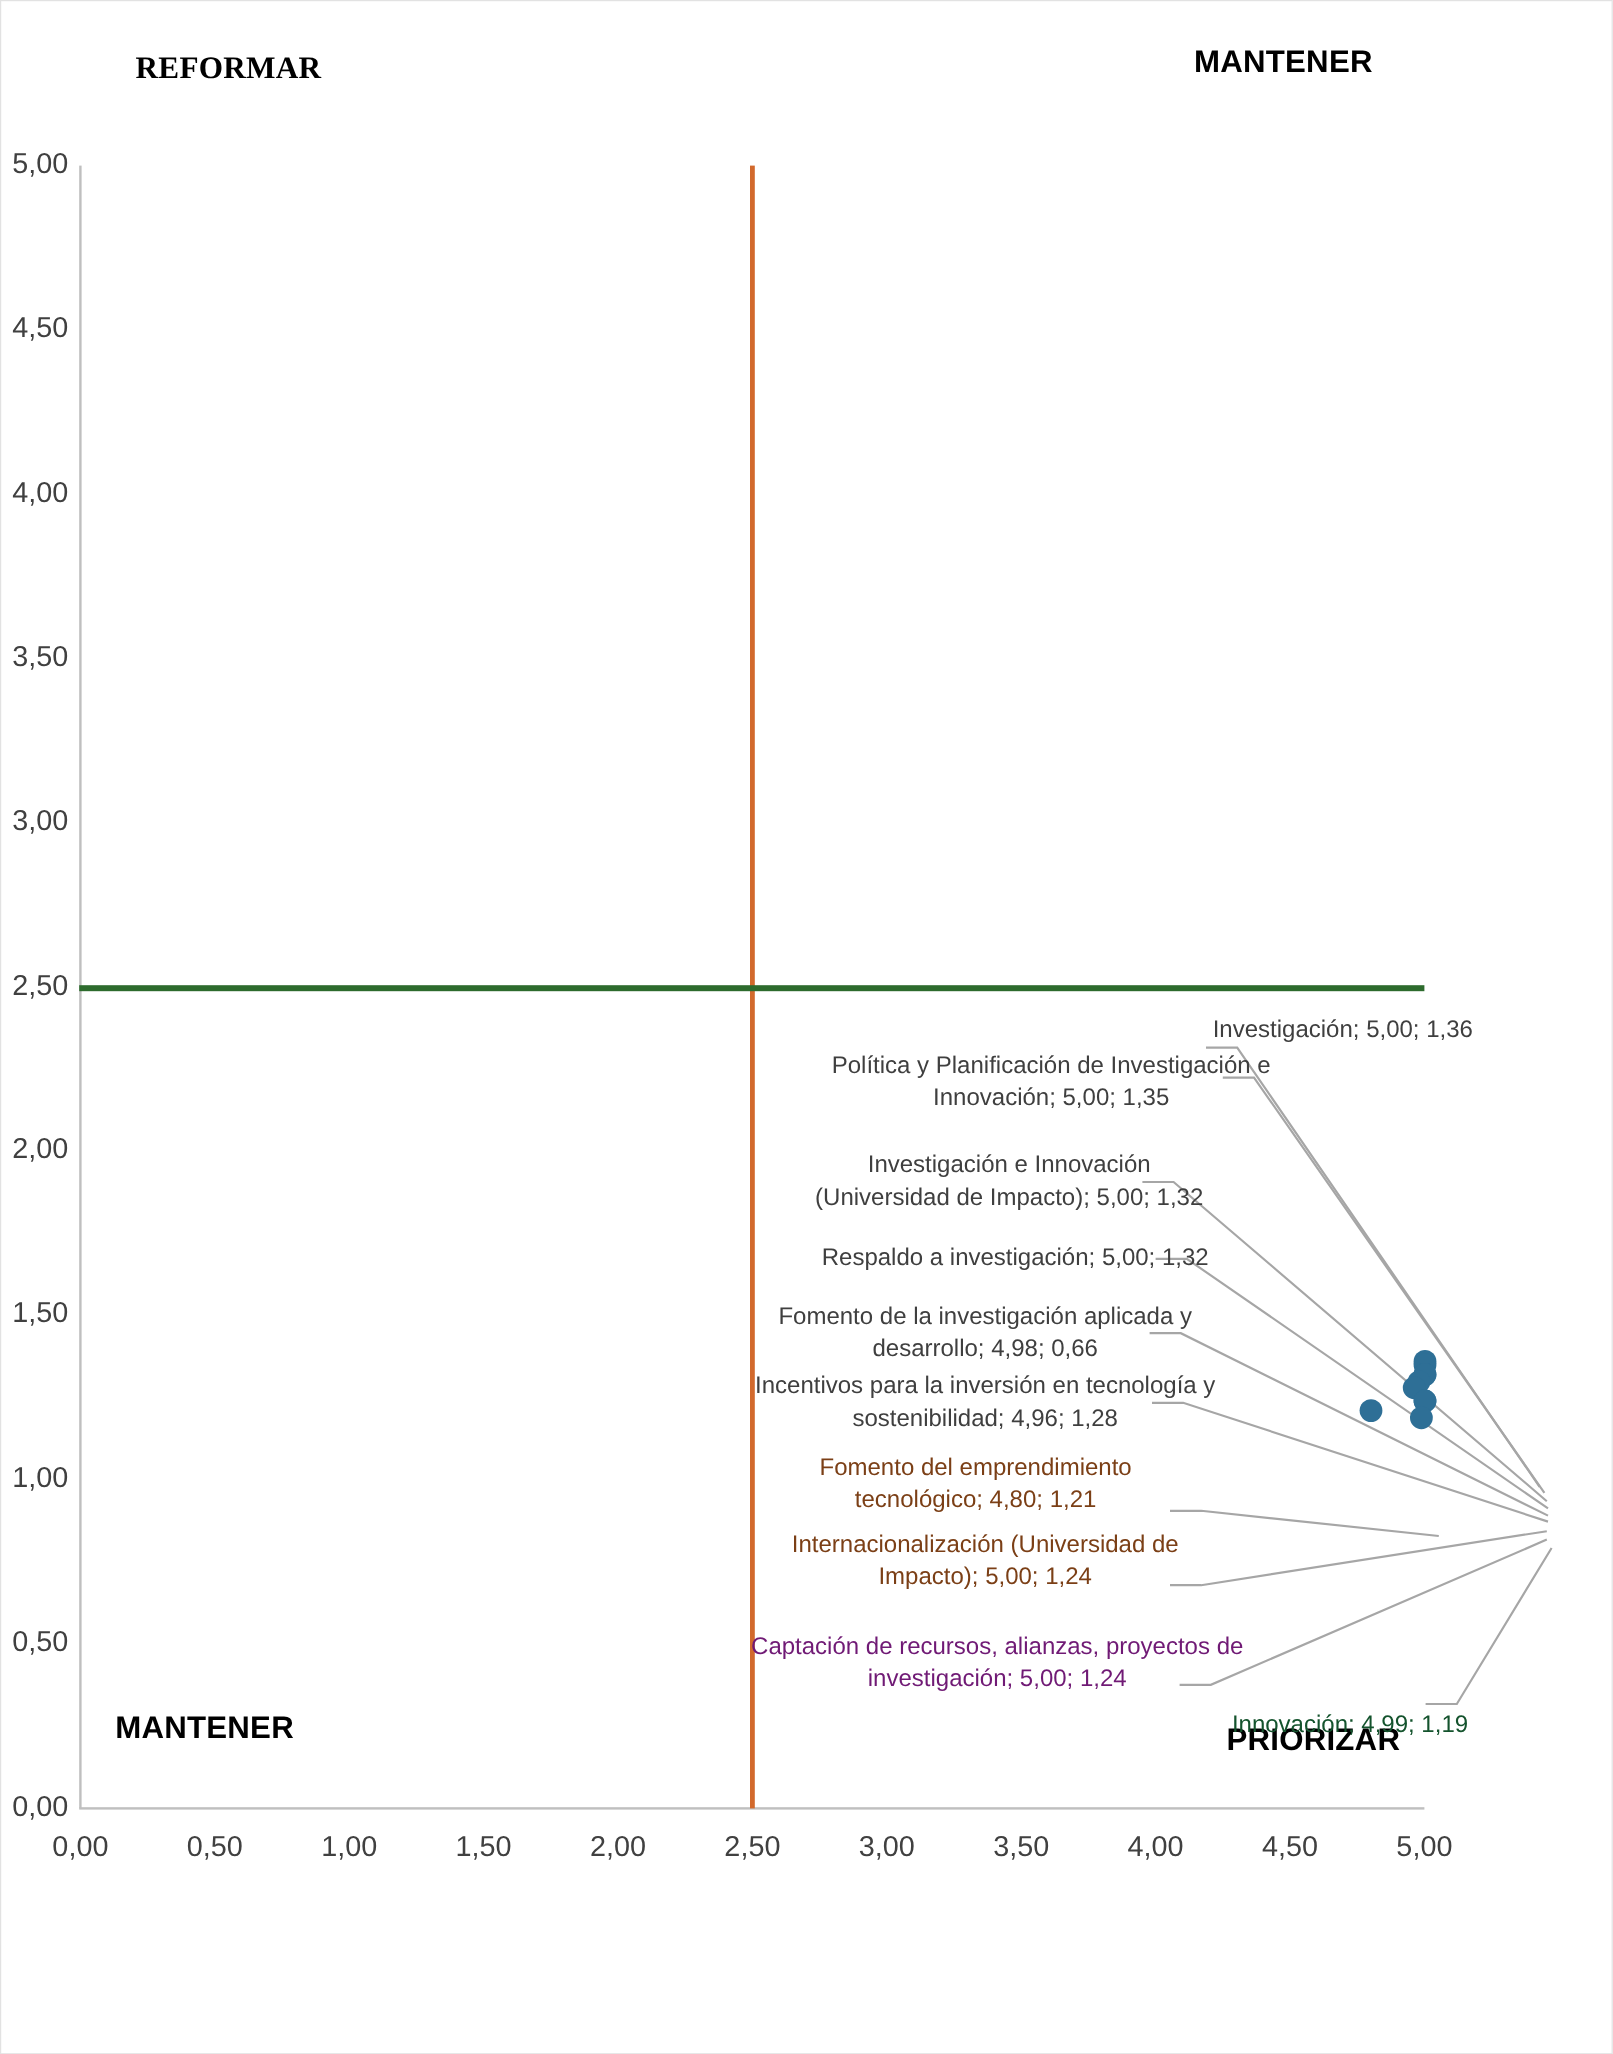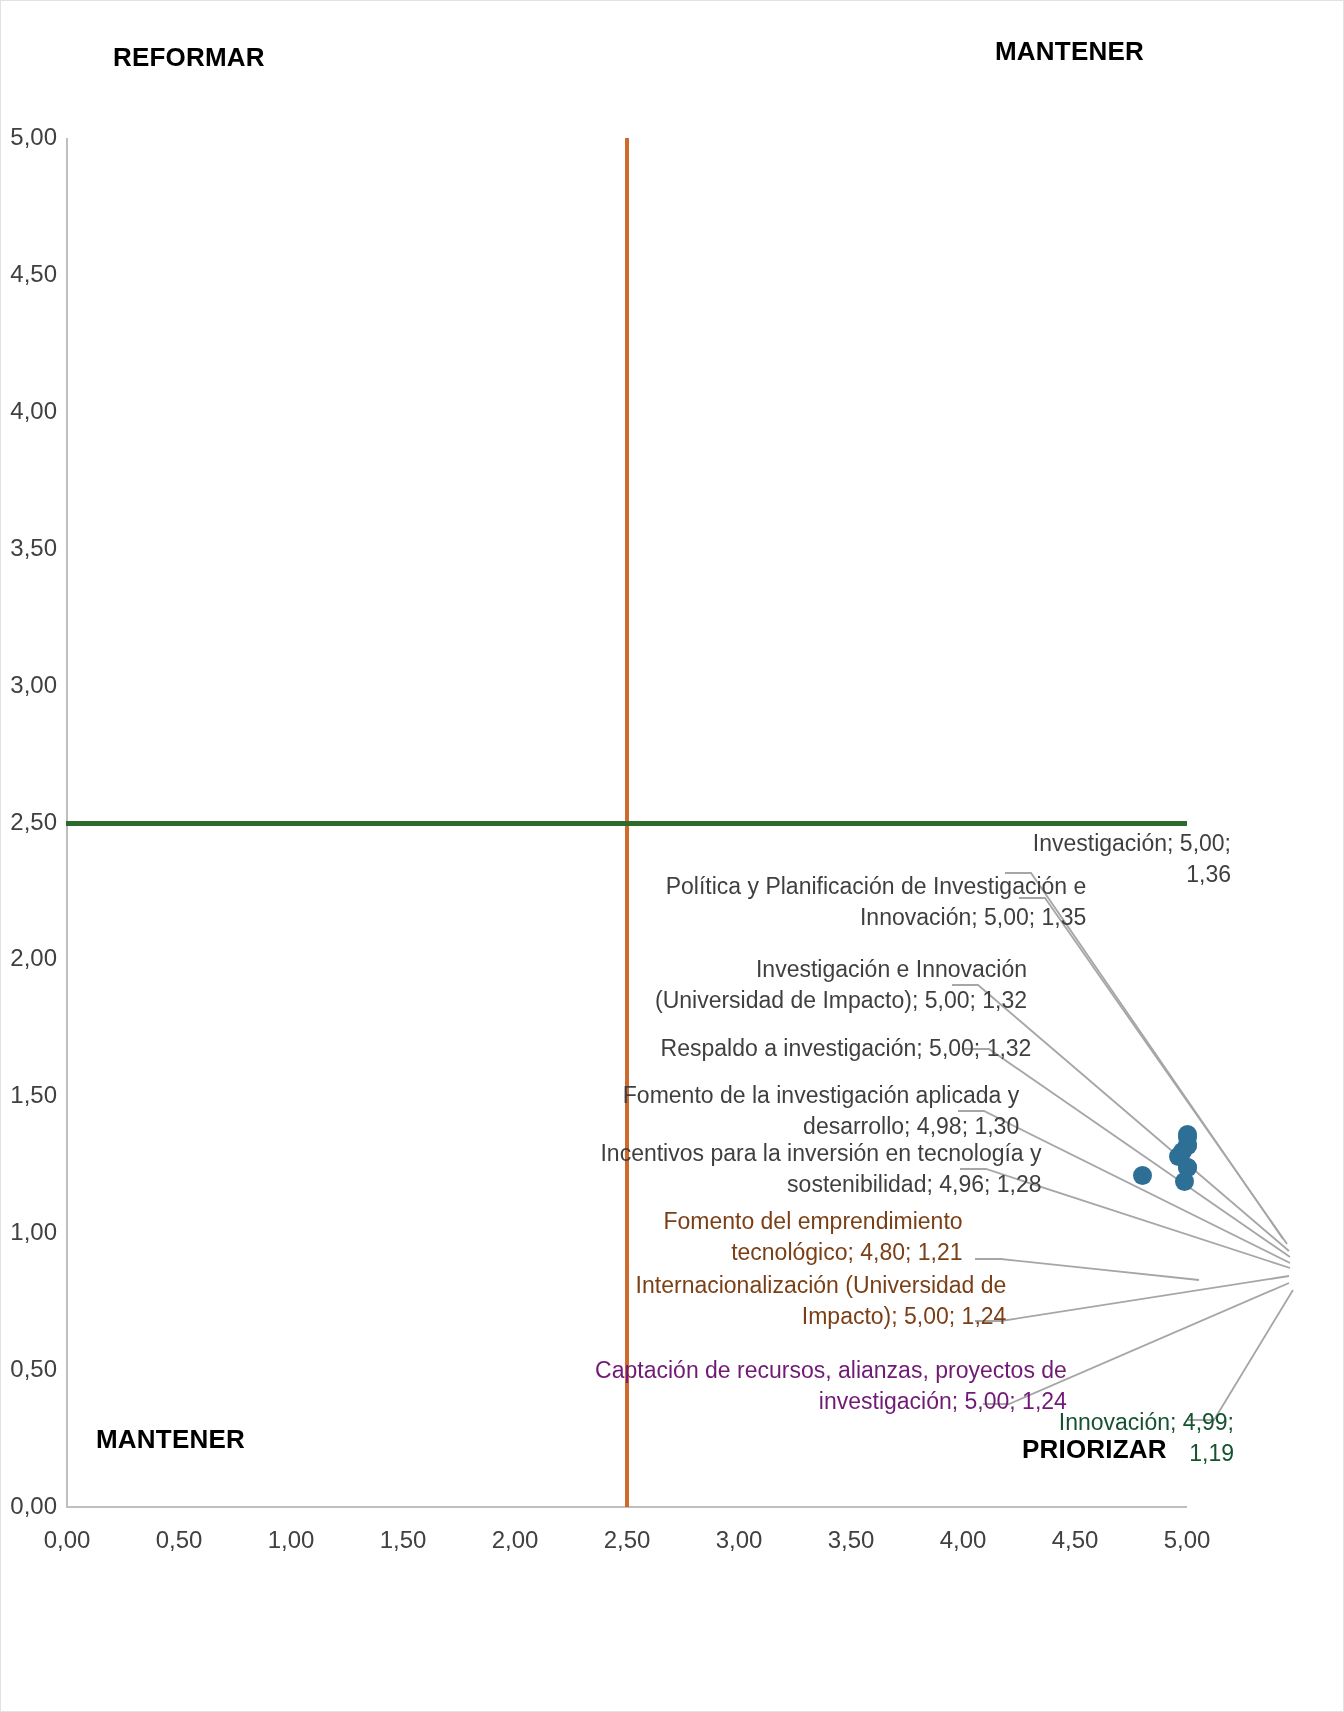--- a/index.html
+++ b/index.html
@@ -19,21 +19,21 @@
 
   
   .quad{
     position:absolute;
     font-weight:bold;
     font-size:26px;
     color:#000000;
     letter-spacing:.2px;
     white-space:nowrap;
   }
-  #quad-reformar{ left:112px; top:41px; }
+  #quad-reformar{ left:112px; top:41px;font-family:Liberation Serif, serif; }
   #quad-mantener{ left:994px; top:35px;text-align:center; }
   #quad-revisar { left:95px;  top:1423px;}
   #quad-priorizar{left:1021px; top:1433px;}
   #axis-y-line{
     position:absolute; left:65px; top:137px;
     width:2px; height:1369px; background:#bfbfbf;
   }
   #axis-x-line{
     position:absolute; left:65px; top:1505px;
     width:1121px; height:2px; background:#bfbfbf;
@@ -77,23 +77,23 @@
     position:absolute;
     width:19px;height:19px;
     margin-left:-9.5px; margin-top:-9.5px;
     border-radius:50%;
     background:#2e6f96;
   }
 
   
   .dlabel{
     position:absolute;
-    font-size:23px;
+    font-size:20px;
     line-height:1.35;
-    text-align:right;
+    text-align:center;
     color:#3f3f3f;
     white-space:pre-line;
     transform:translate(-50%,-50%);
   }
 </style>
 </head>
 <body>
 
 <div id="stage">
 
@@ -161,21 +161,21 @@
       <div class="pt" style="left: 1183.76px; top: 1180.18px; background: rgb(46, 111, 150);"></div>
     </div>
   <div id="labels-layer">
       <div class="dlabel" style="color: rgb(63, 63, 63); left: 1118px; top: 858px;">Investigación; 5,00; 1,36</div>
       <div class="dlabel" style="color: rgb(63, 63, 63); left: 843px; top: 901px; margin-left: 32px;">Política y Planificación de Investigación e
 Innovación; 5,00; 1,35</div>
       <div class="dlabel" style="color: rgb(63, 63, 63); left: 840px; top: 984px;">Investigación e Innovación
 (Universidad de Impacto); 5,00; 1,32</div>
       <div class="dlabel" style="color: rgb(63, 63, 63); left: 845px; top: 1048px;">Respaldo a investigación; 5,00; 1,32</div>
       <div class="dlabel" style="color: rgb(63, 63, 63); left: 820px; top: 1110px;">Fomento de la investigación aplicada y
-desarrollo; 4,98; 1,30</div>
+desarrollo; 4,98; 0,66</div>
       <div class="dlabel" style="color: rgb(63, 63, 63); left: 820px; top: 1168px;">Incentivos para la inversión en tecnología y
 sostenibilidad; 4,96; 1,28</div>
       <div class="dlabel" style="color: rgb(123, 63, 22); left: 812px; top: 1236px;">Fomento del emprendimiento
 tecnológico; 4,80; 1,21</div>
       <div class="dlabel" style="color: rgb(123, 63, 22); left: 820px; top: 1300px;">Internacionalización (Universidad de
 Impacto); 5,00; 1,24</div>
       <div class="dlabel" style="color: #701a75; left: 830px; top: 1385px;">Captación de recursos, alianzas, proyectos de
 investigación; 5,00; 1,24</div>
       <div class="dlabel" style="color: #14532d; left: 1124px; top: 1437px;">Innovación; 4,99; 1,19</div>
     </div>

